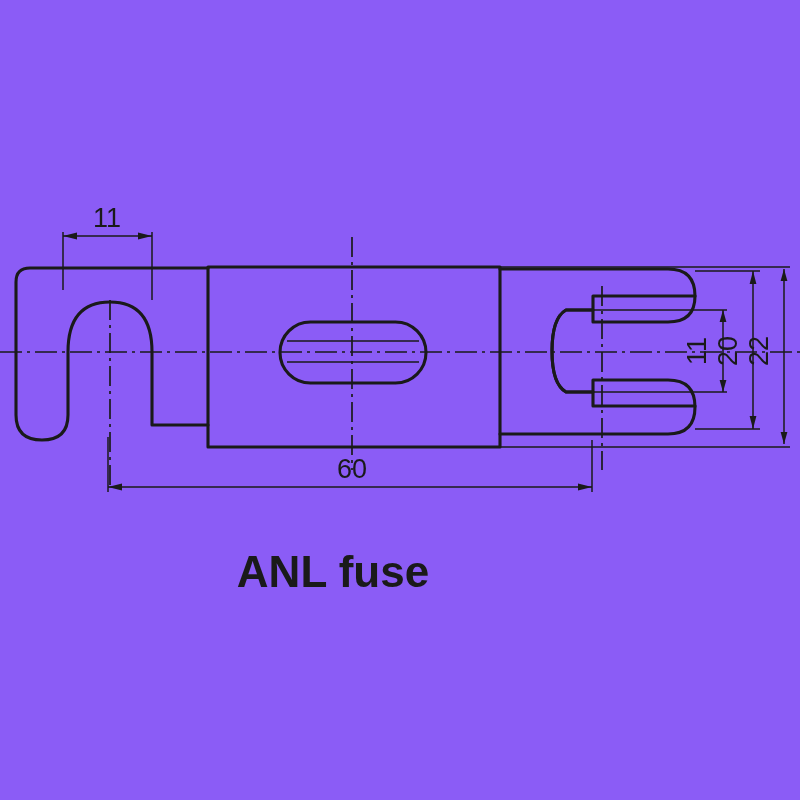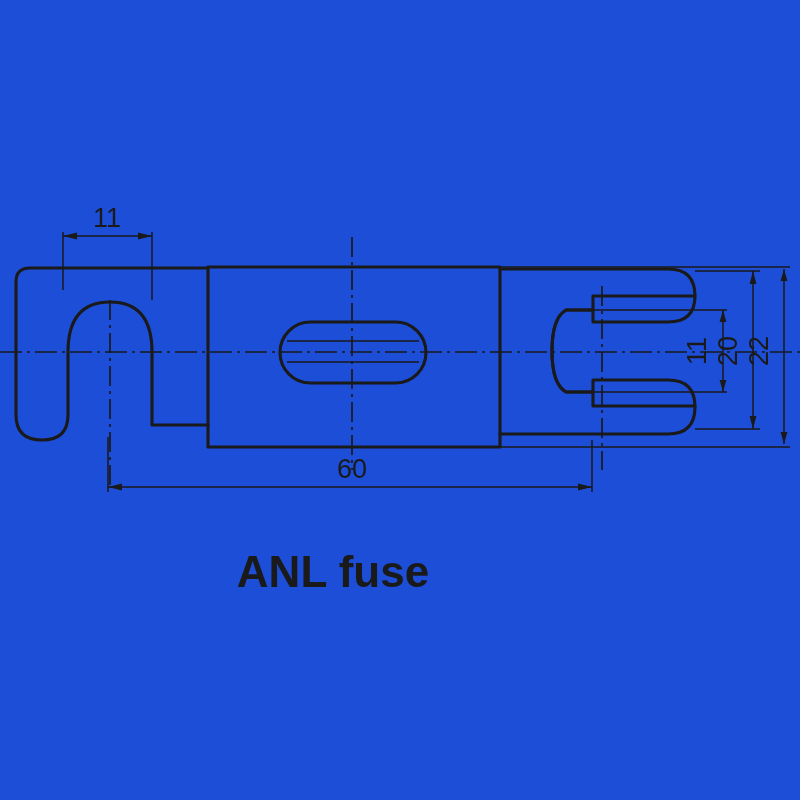--- a/index.html
+++ b/index.html
@@ -10,21 +10,21 @@
   body {
     width: 800px;
     height: 800px;
     font-family: "Liberation Sans", sans-serif;
     overflow: hidden;
   }
   #drawing-root {
     position: relative;
     width: 800px;
     height: 800px;
-    background: #1d4ed8;
+    background: #8b5cf6;
   }
   svg#tech-drawing {
     display: block;
     width: 800px;
     height: 800px;
   }
   .outline {
     fill: none;
     stroke: #1a1a1a;
     stroke-width: 3.1;

